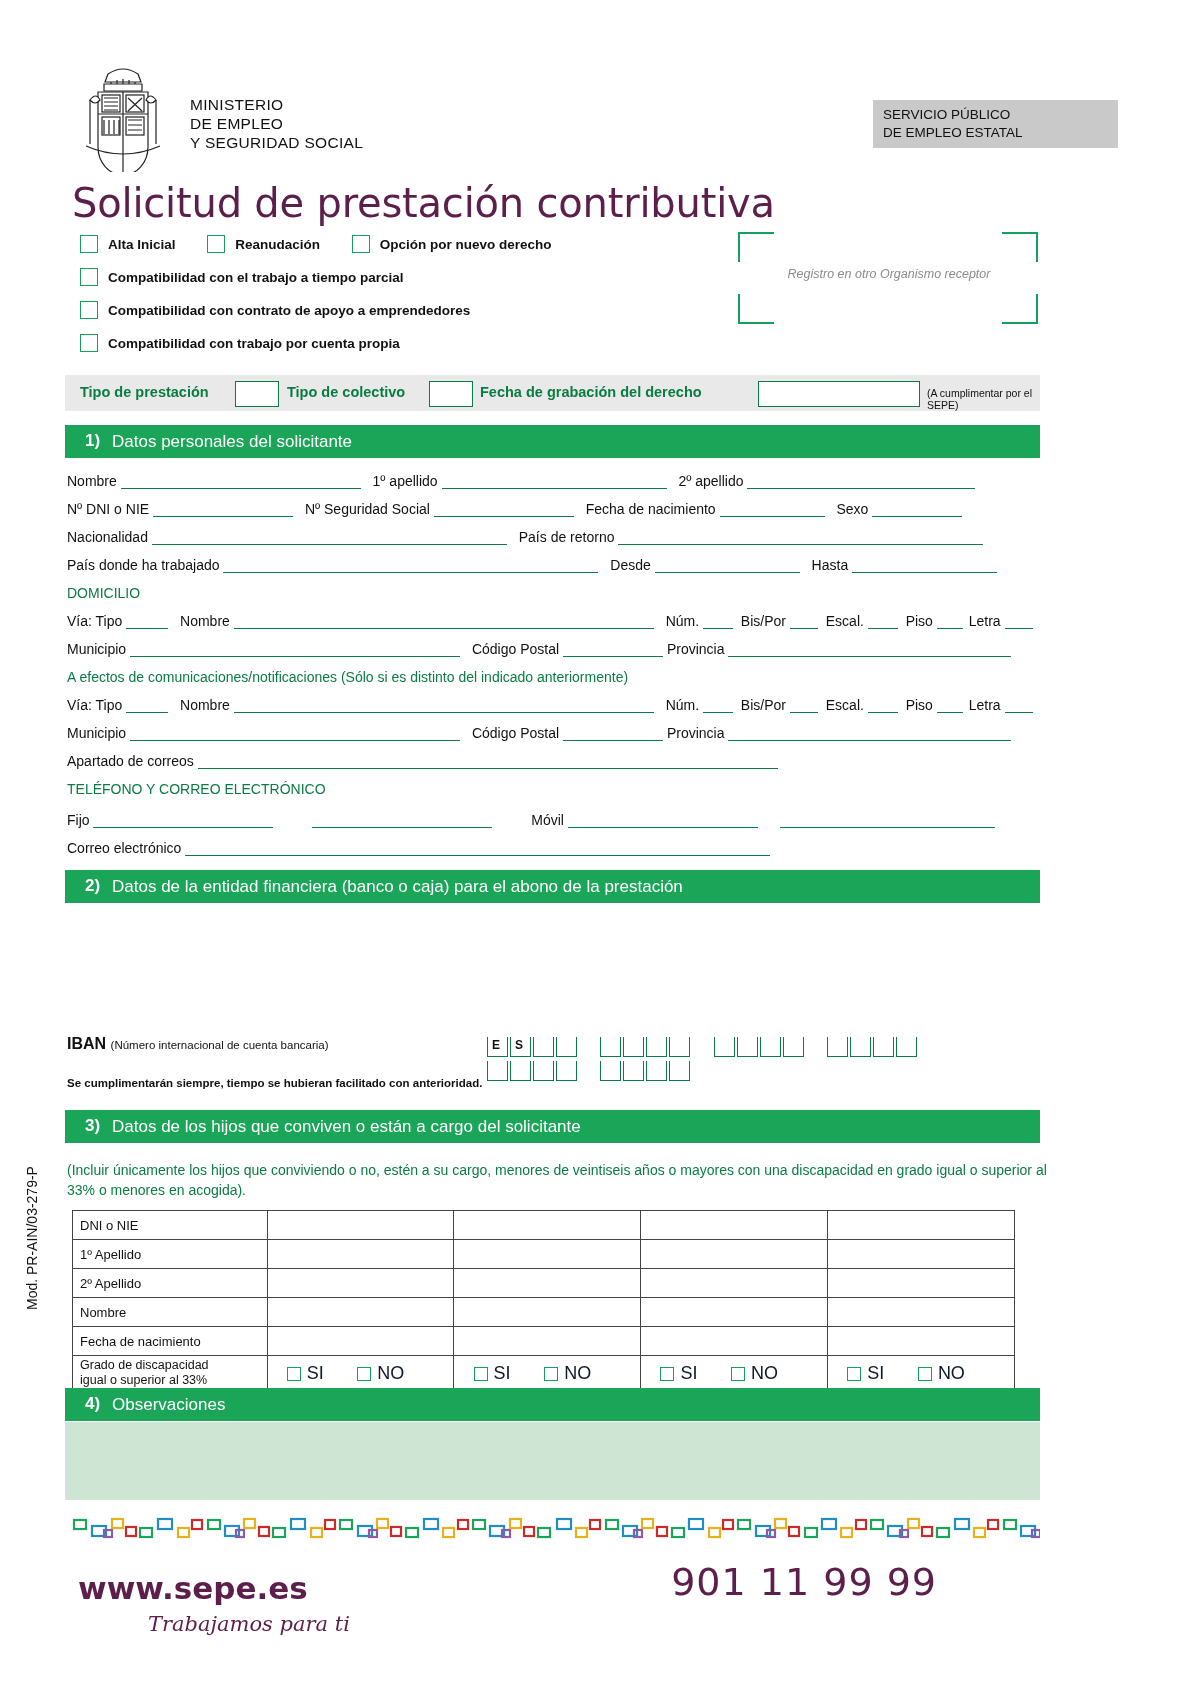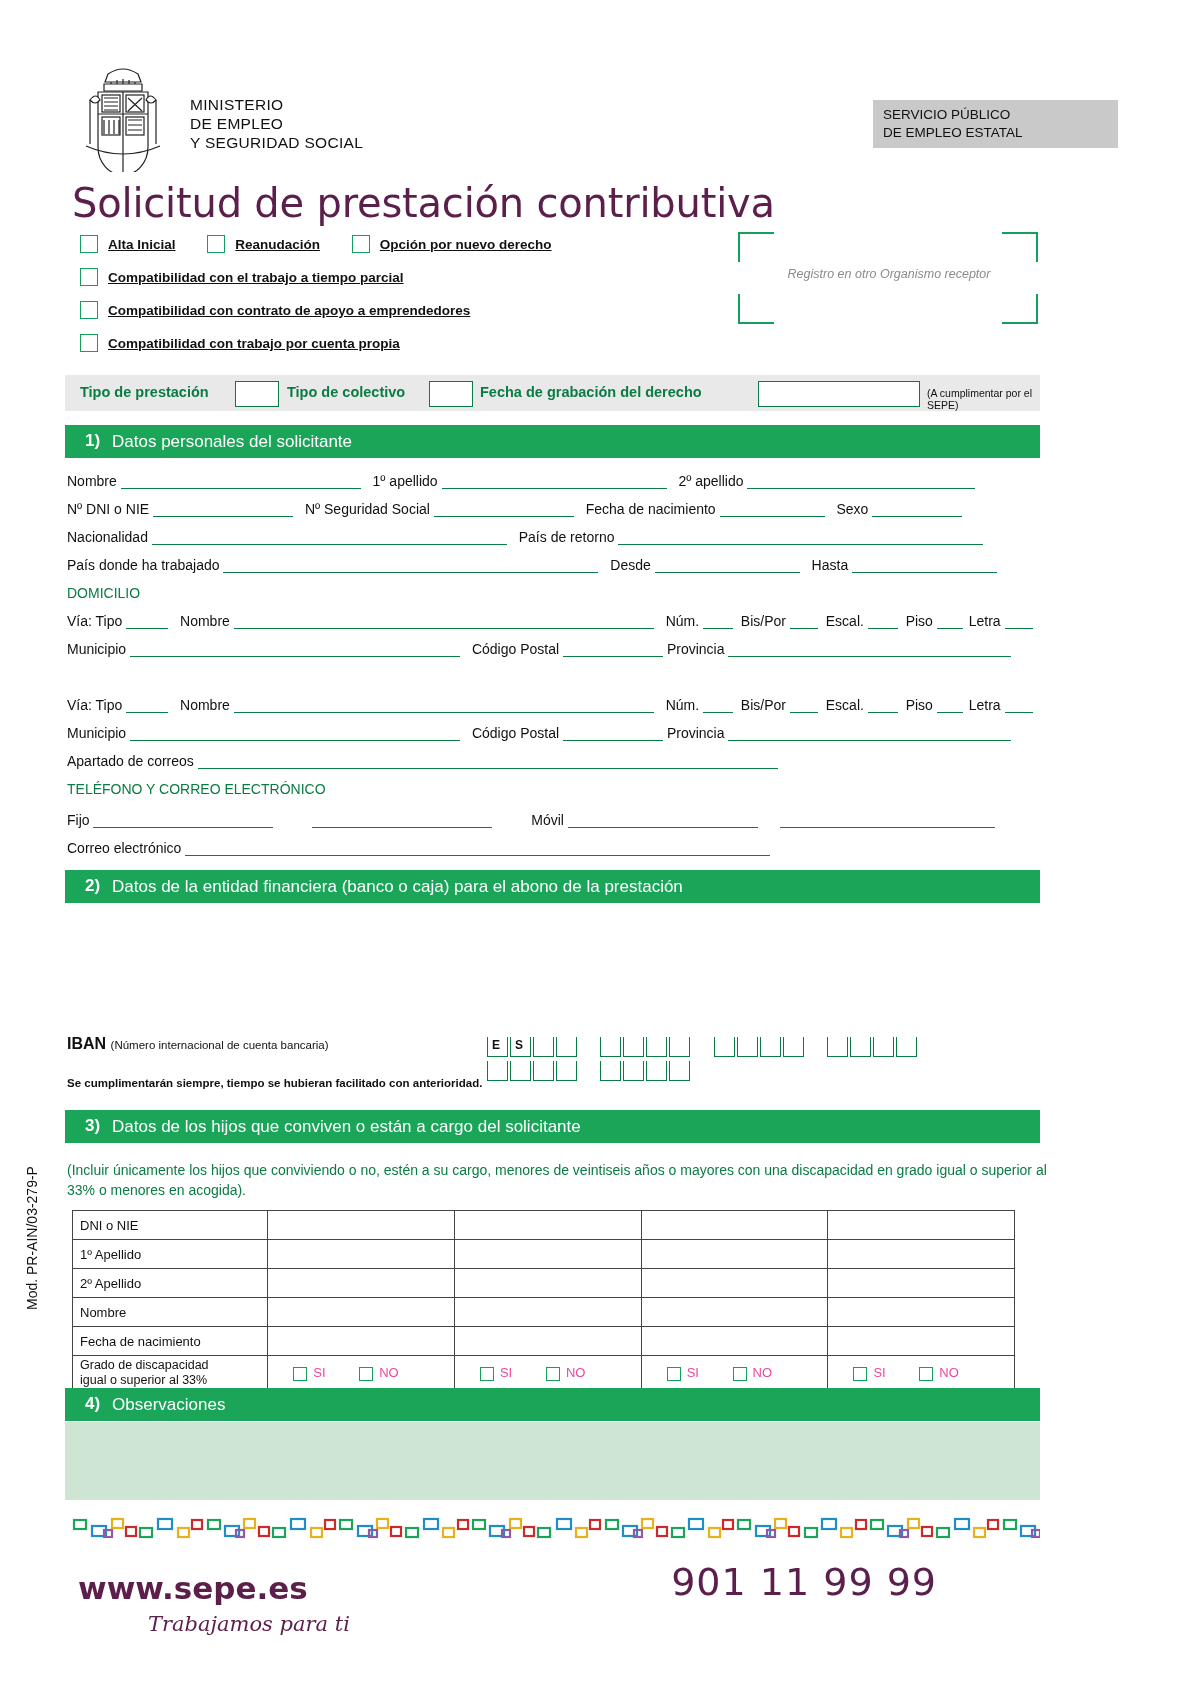--- a/index.html
+++ b/index.html
@@ -22,21 +22,21 @@
   .sepe-box div{font-size:13.5px;line-height:18px;color:#111;padding-left:10px;}
   .sepe-box .l1{padding-top:6px;}
 
   
   .maintitle{position:absolute;left:72px;top:180px;font-size:40px;color:#5c1f4b;font-family:"DejaVu Sans",sans-serif;font-weight:400;letter-spacing:-.2px;}
 
   
   .opts{position:absolute;left:80px;top:235px;width:640px;font-size:13.5px;font-weight:bold;}
   .optrow{position:relative;height:33px;}
   .chk{display:inline-block;width:16px;height:16px;border:1.6px solid #12a05a;vertical-align:middle;margin-right:10px;}
-  .optlabel{vertical-align:middle;text-decoration:underline;}
+  .optlabel{vertical-align:middle;}
   .opt-inline{display:inline-block;margin-right:28px;}
 
   
   .registro{position:absolute;left:738px;top:232px;width:300px;height:92px;}
   .corner{position:absolute;width:34px;height:28px;border:2px solid #12a05a;}
   .c-tl{left:0;top:0;border-right:none;border-bottom:none;}
   .c-tr{right:0;top:0;border-left:none;border-bottom:none;}
   .c-bl{left:0;bottom:0;border-right:none;border-top:none;}
   .c-br{right:0;bottom:0;border-left:none;border-top:none;}
   .registro span{position:absolute;left:36px;top:35px;font-size:12.5px;font-style:italic;color:#8a8a8a;width:230px;text-align:center;}
@@ -69,21 +69,21 @@
   
   .s3note{position:absolute;left:67px;top:1160px;width:980px;font-size:14px;color:#0a7c43;line-height:20px;}
 
   
   table.kids{position:absolute;left:72px;top:1210px;border-collapse:collapse;font-size:13px;}
   table.kids td{border:1px solid #444;height:26px;}
   td.lab{width:200px;padding-left:7px;}
   td.col{width:200px;}
   td.disc{padding:2px 0 2px 7px;line-height:15px;font-size:12.5px;}
   .sichk{display:inline-block;width:12px;height:12px;border:1.4px solid #12a05a;vertical-align:middle;margin-right:6px;}
-  .sino{font-size:13px;color:#ec4899;display:inline-block;margin-right:30px;}
+  .sino{font-size:18px;color:#0f172a;display:inline-block;margin-right:30px;}
 
   
   .obsbox{position:absolute;left:65px;top:1422px;width:975px;height:78px;background:#cfe5d4;}
 
   
   .strip{position:absolute;left:68px;top:1516px;width:972px;height:26px;overflow:hidden;}
 
   
   .foot-web{position:absolute;left:78px;top:1570px;font-size:31px;font-weight:bold;color:#5c1f4b;font-family:"DejaVu Sans",sans-serif;text-align:center;}
   .foot-sub{position:absolute;left:148px;top:1612px;font-size:21px;font-style:italic;color:#5c1f4b;font-family:"DejaVu Serif",serif;}
@@ -235,20 +235,21 @@
 
   <div class="row" style="top:641px;">
     <span>Municipio</span>
     <span class="u" style="width:330px"></span>
     <span style="margin-left:8px">Código Postal</span>
     <span class="u" style="width:100px"></span>
     <span>Provincia</span>
     <span class="u" style="width:283px"></span>
   </div>
 
+  <div class="row greenlab" style="top:669px;">A efectos de comunicaciones/notificaciones  (Sólo si es distinto del indicado anteriormente)</div>
 
   <div class="row" style="top:697px;">
     <span>Vía: Tipo</span>
     <span class="u" style="width:42px"></span>
     <span style="margin-left:8px">Nombre</span>
     <span class="u" style="width:420px"></span>
     <span style="margin-left:8px">Núm.</span>
     <span class="u" style="width:30px"></span>
     <span style="margin-left:4px">Bis/Por</span>
     <span class="u" style="width:28px"></span>

